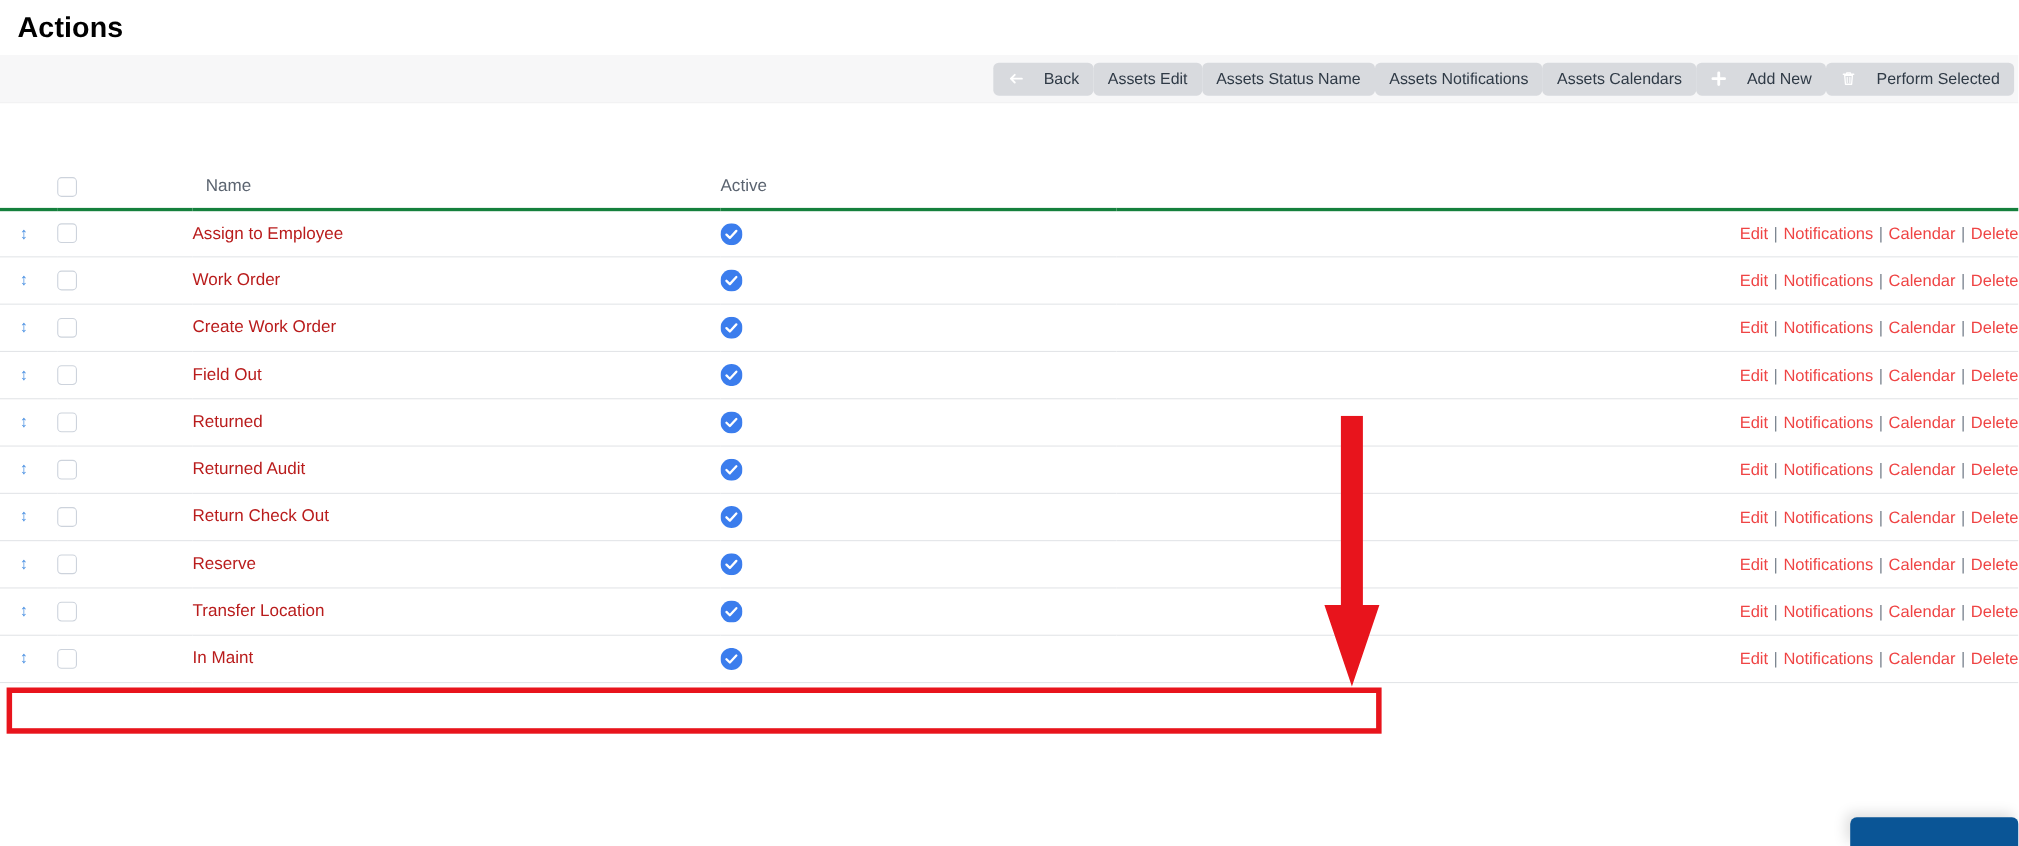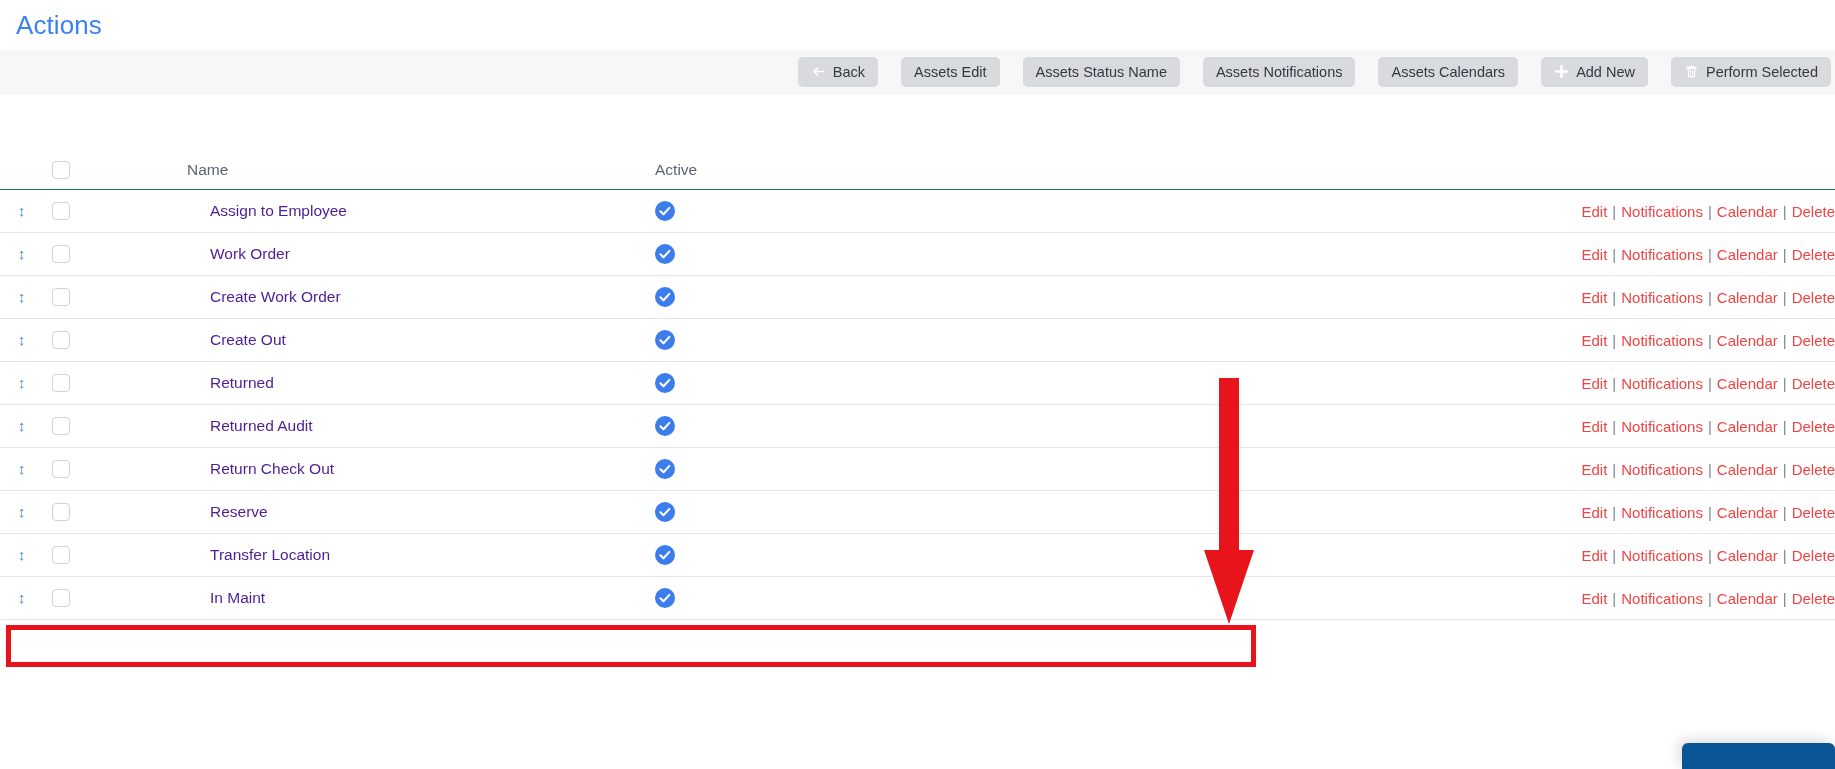--- a/index.html
+++ b/index.html
@@ -19,43 +19,43 @@
   .page-header {
     height: 50px;
     background: #ffffff;
     display: flex;
     align-items: center;
     padding-left: 16px;
     box-sizing: border-box;
   }
   .page-title {
     font-size: 26px;
-    font-weight: 400;
-    color: #3b82f6;
+    font-weight: 700;
+    color: #000000;
     letter-spacing: 0.1px;
   }
 
   
   .toolbar {
     height: 44px;
     background: #f7f7f8;
     display: flex;
     align-items: center;
     justify-content: flex-end;
     padding-right: 4px;
     box-sizing: border-box;
     border-bottom: 1px solid #f0f0f1;
   }
   .tb-btn {
     display: inline-flex;
     align-items: center;
-    gap: 7px;
+    gap: 18px;
     height: 30px;
     padding: 0 13px;
-    margin-left: 23px;
+    margin-left: 0;
     background: #d8dade;
     border: none;
     border-radius: 5px;
     font-family: "Liberation Sans", sans-serif;
     font-size: 14.5px;
     color: #2f3a46;
     cursor: pointer;
     white-space: nowrap;
   }
   .tb-icon {
@@ -89,21 +89,21 @@
   .col-active  { width: 360px; }
   .col-actions { width: auto; }
 
   thead th {
     height: 38px;
     font-weight: 400;
     font-size: 15.5px;
     color: #5b6470;
     text-align: left;
   }
-  thead tr { border-bottom: 1px solid #15803d; padding-left: 36px; }
+  thead tr { border-bottom: 3px solid #15803d; padding-left: 36px; }
 
   tbody tr {
     height: 43px;
     border-bottom: 1px solid #e3e5e8;
   }
 
   .cb {
     display: inline-block;
     width: 18px;
     height: 18px;
@@ -123,24 +123,23 @@
     display: inline-block;
     padding-left: 18px;
   }
 
   .name-cell {
     font-size: 15.5px;
     color: #3f6292;
     padding-left: 12px;
   }
   .name-link {
-    color: #4c1d95;
+    color: #b91c1c;
     text-decoration: none;
     cursor: pointer;
-    margin-left: 35px;
   }
 
   .active-cell { padding-left: 0; }
   .check-badge {
     display: inline-block;
     width: 20px;
     height: 20px;
     vertical-align: middle;
   }
 
@@ -304,21 +303,21 @@
           <td class="name-cell"><a class="name-link">Create Work Order</a></td>
           <td class="active-cell"><span class="check-badge"><svg width="20" height="20" viewBox="0 0 20 20">
                 <circle cx="10" cy="10" r="10" fill="#3b7ded"></circle>
                 <path d="M5.4 10.3 L8.5 13.3 L14.4 6.9" fill="none" stroke="#ffffff" stroke-width="2.1" stroke-linecap="round" stroke-linejoin="round"></path>
               </svg></span></td>
           <td class="actions-cell"><a>Edit</a><span class="sep">|</span><a>Notifications</a><span class="sep">|</span><a>Calendar</a><span class="sep">|</span><a>Delete</a></td>
         </tr>
         <tr>
           <td><span class="handle">↕</span></td>
           <td><span class="cb"></span></td>
-          <td class="name-cell"><a class="name-link">Create Out</a></td>
+          <td class="name-cell"><a class="name-link">Field Out</a></td>
           <td class="active-cell"><span class="check-badge"><svg width="20" height="20" viewBox="0 0 20 20">
                 <circle cx="10" cy="10" r="10" fill="#3b7ded"></circle>
                 <path d="M5.4 10.3 L8.5 13.3 L14.4 6.9" fill="none" stroke="#ffffff" stroke-width="2.1" stroke-linecap="round" stroke-linejoin="round"></path>
               </svg></span></td>
           <td class="actions-cell"><a>Edit</a><span class="sep">|</span><a>Notifications</a><span class="sep">|</span><a>Calendar</a><span class="sep">|</span><a>Delete</a></td>
         </tr>
         <tr>
           <td><span class="handle">↕</span></td>
           <td><span class="cb"></span></td>
           <td class="name-cell"><a class="name-link">Returned</a></td>

